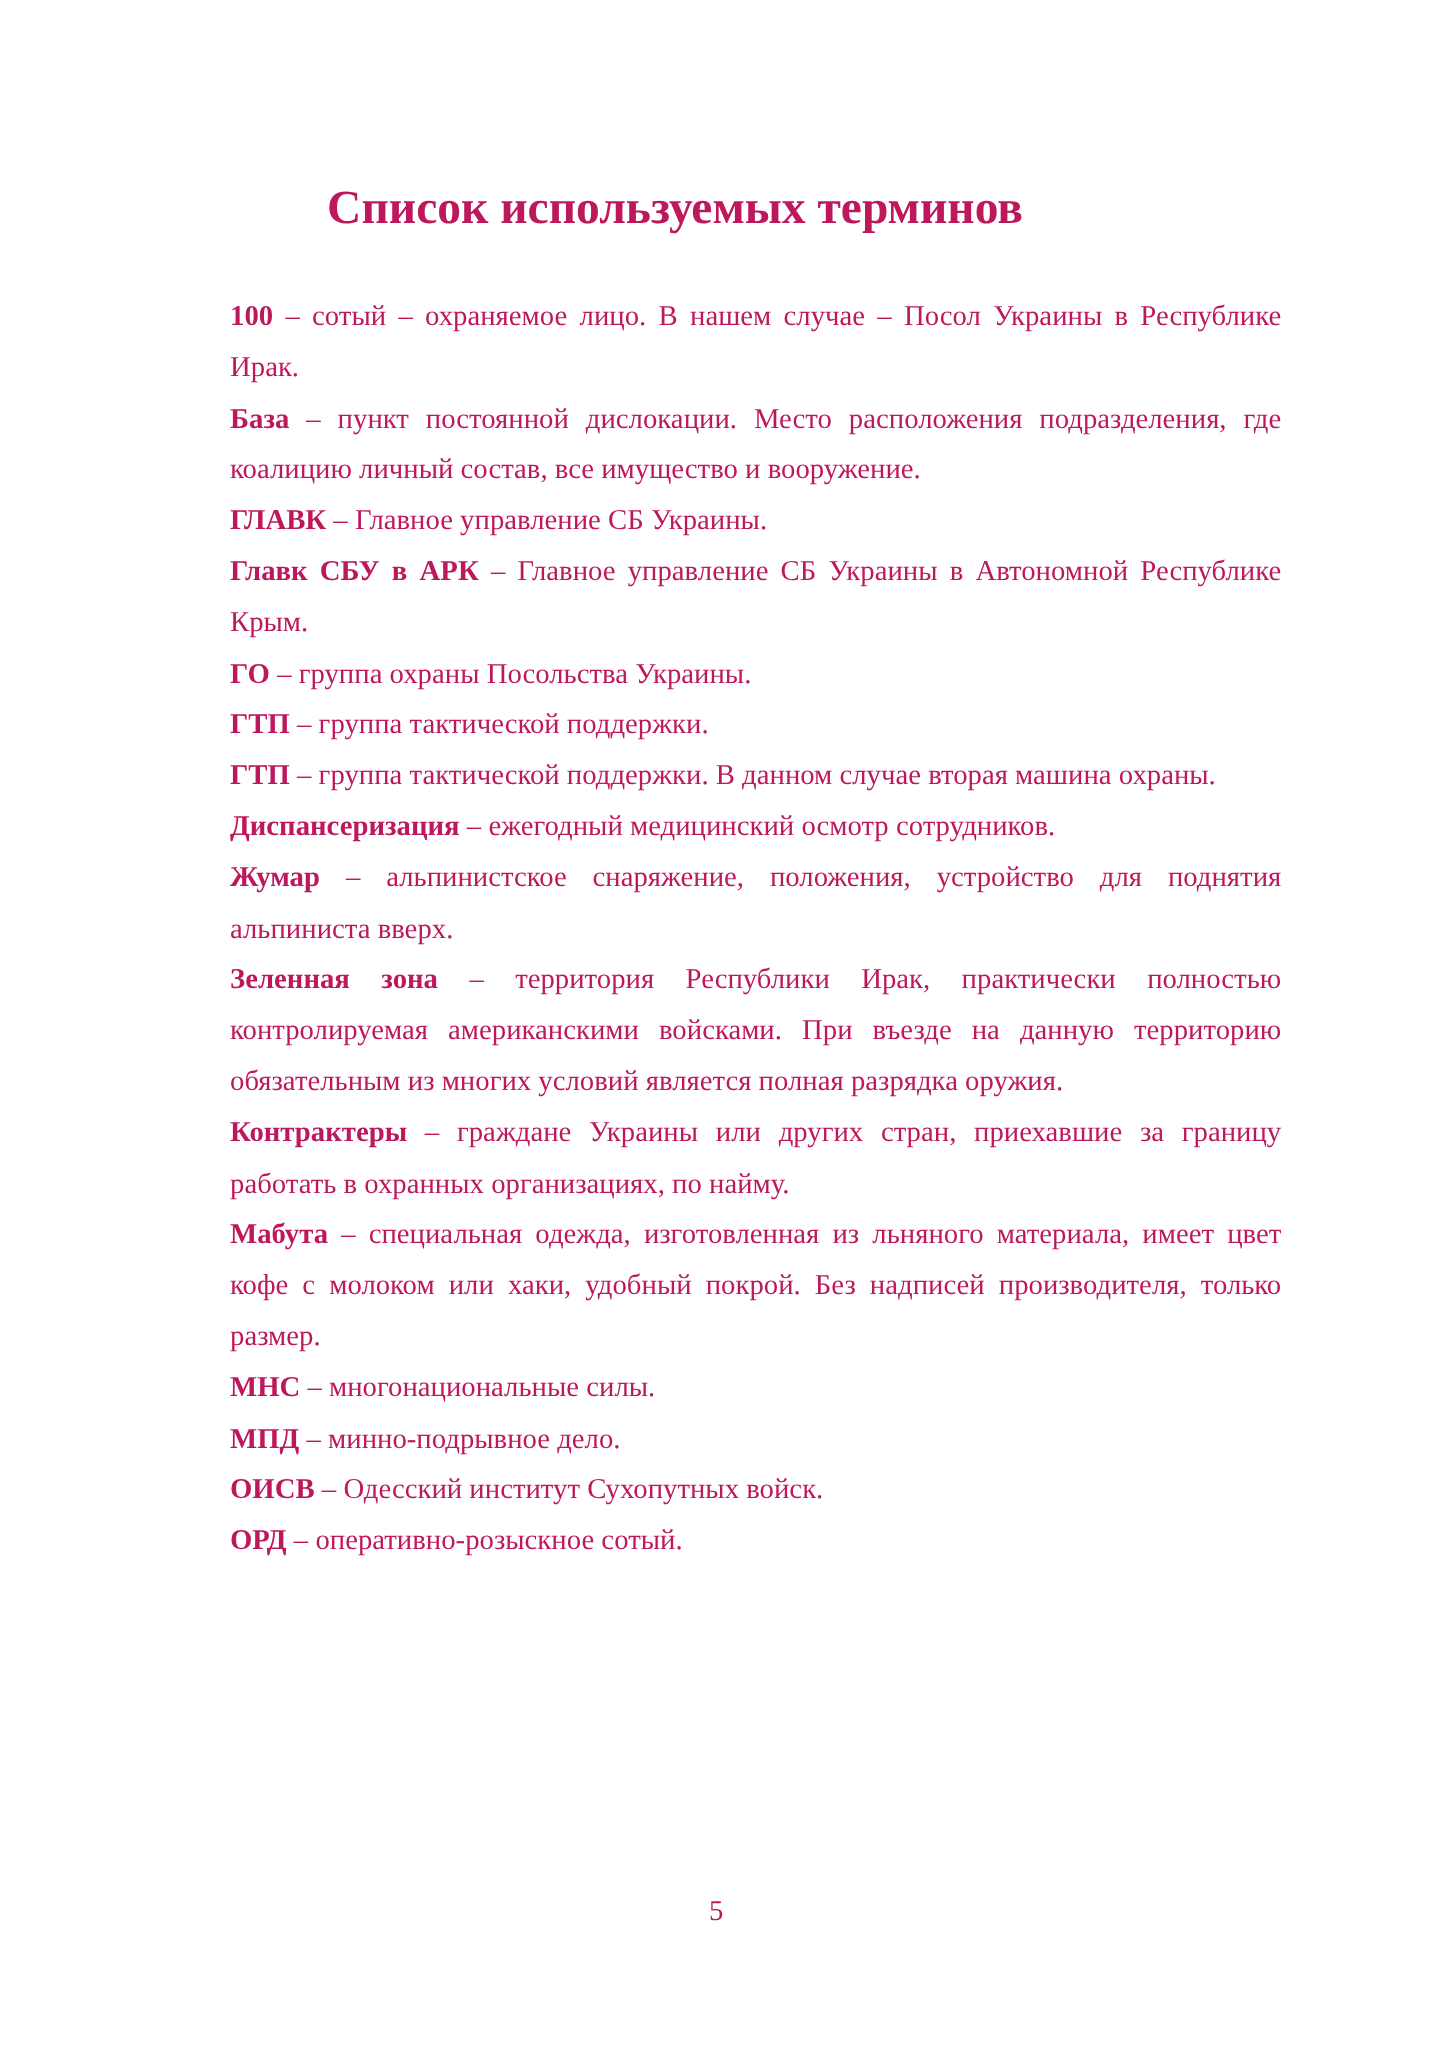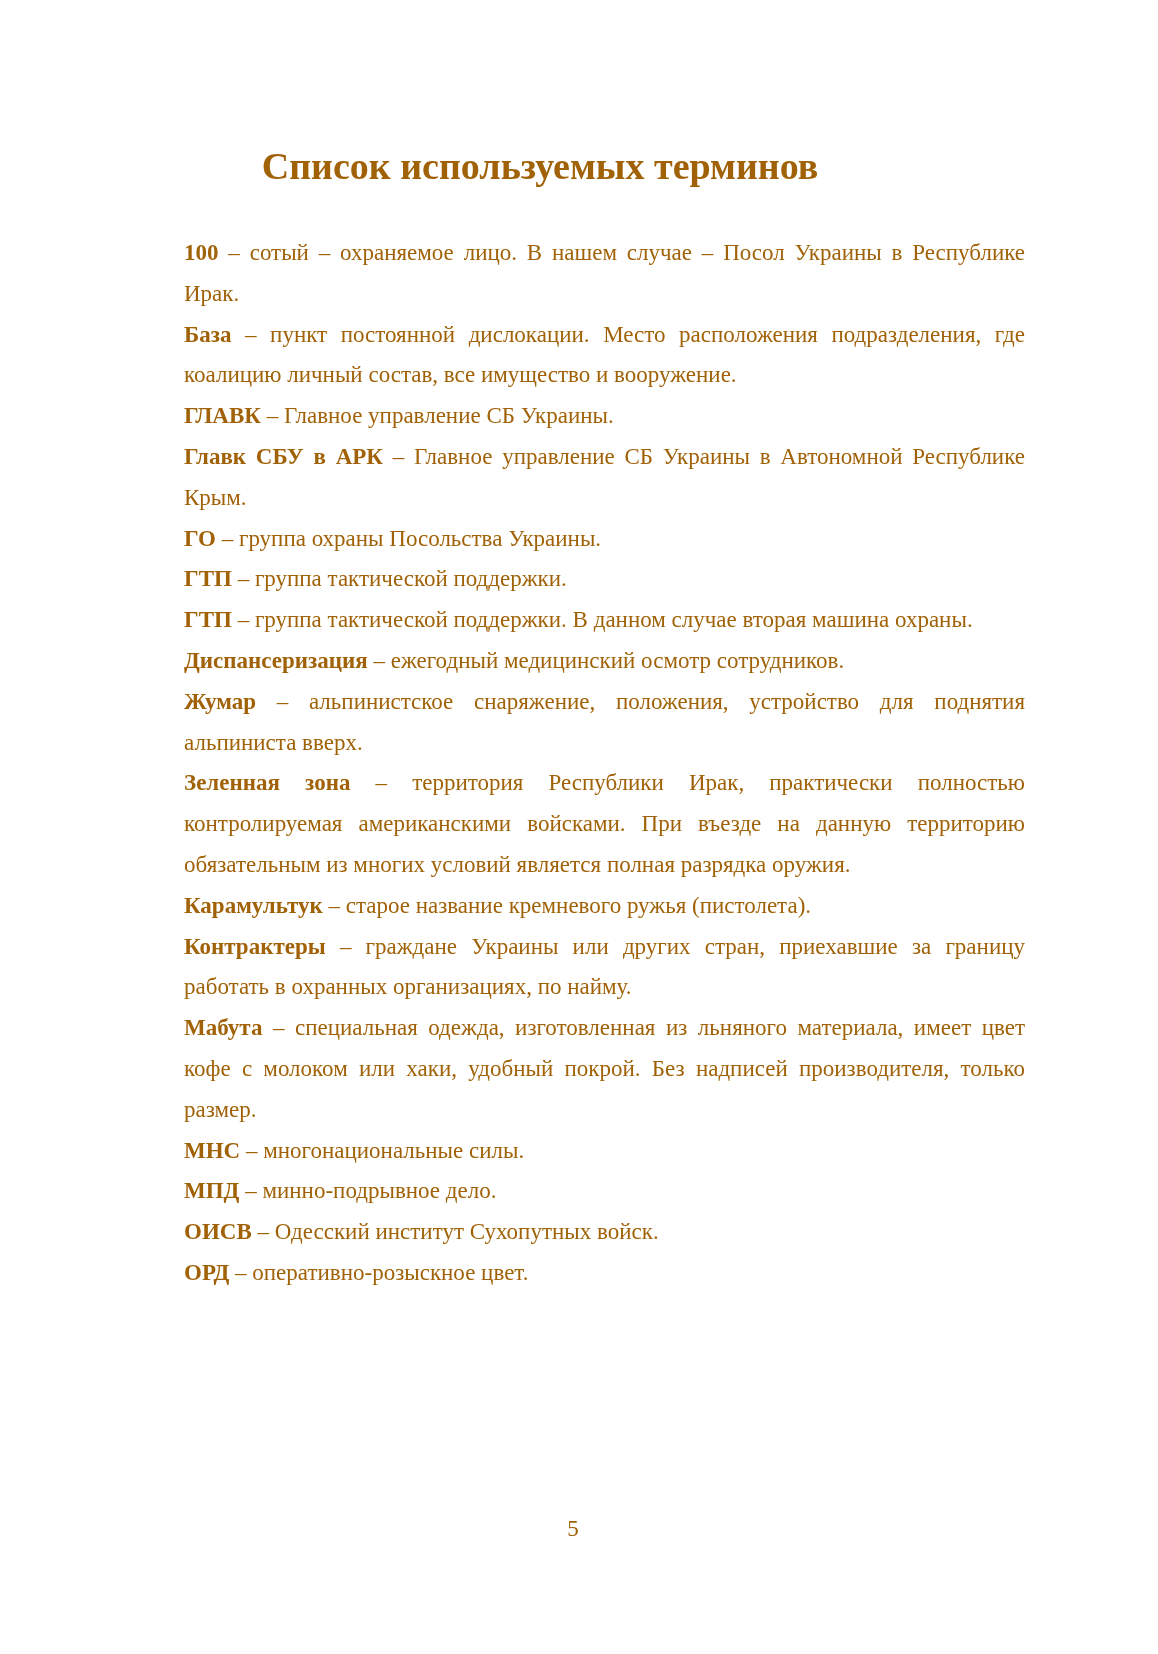--- a/index.html
+++ b/index.html
@@ -5,21 +5,21 @@
   html, body {
     margin: 0;
     padding: 0;
     background: #ffffff;
   }
   .page {
     position: relative;
     width: 1158px;
     height: 1654px;
     background: #ffffff;
-    color: #a16207;
+    color: #be185d;
     font-family: "Liberation Serif", "DejaVu Serif", serif;
     overflow: hidden;
   }
   .doc-title {
     position: absolute;
     top: 145px;
     left: 0;
     width: 1080px;
     margin: 0;
     text-align: center;
@@ -74,30 +74,29 @@
   <p class="entry"><span class="term">ГТП</span> <span class="definition">– группа тактической поддержки.</span></p>
 
   <p class="entry"><span class="term">ГТП</span> <span class="definition">– группа тактической поддержки. В данном случае вторая машина охраны.</span></p>
 
   <p class="entry"><span class="term">Диспансеризация</span> <span class="definition">– ежегодный медицинский осмотр сотрудников.</span></p>
 
   <p class="entry"><span class="term">Жумар</span> <span class="definition">– альпинистское снаряжение, положения, устройство для поднятия альпиниста вверх.</span></p>
 
   <p class="entry"><span class="term">Зеленная зона</span> <span class="definition">– территория Республики Ирак, практически полностью контролируемая американскими войсками. При въезде на данную территорию обязательным из многих условий является полная разрядка оружия.</span></p>
 
-  <p class="entry"><span class="term">Карамультук</span> <span class="definition">– старое название кремневого ружья (пистолета).</span></p>
 
   <p class="entry"><span class="term">Контрактеры</span> <span class="definition">– граждане Украины или других стран, приехавшие за границу работать в охранных организациях, по найму.</span></p>
 
 
   <p class="entry"><span class="term">Мабута</span> <span class="definition">– специальная одежда, изготовленная из льняного материала, имеет цвет кофе с молоком или хаки, удобный покрой. Без надписей производителя, только размер.</span></p>
 
   <p class="entry"><span class="term">МНС</span> <span class="definition">– многонациональные силы.</span></p>
 
   <p class="entry"><span class="term">МПД</span> <span class="definition">– минно-подрывное дело.</span></p>
 
   <p class="entry"><span class="term">ОИСВ</span> <span class="definition">– Одесский институт Сухопутных войск.</span></p>
 
-  <p class="entry"><span class="term">ОРД</span> <span class="definition">– оперативно-розыскное цвет.</span></p>
+  <p class="entry"><span class="term">ОРД</span> <span class="definition">– оперативно-розыскное сотый.</span></p>
 </div>
 
   <div class="page-number">5</div>
 </div>
 
 </body></html>

